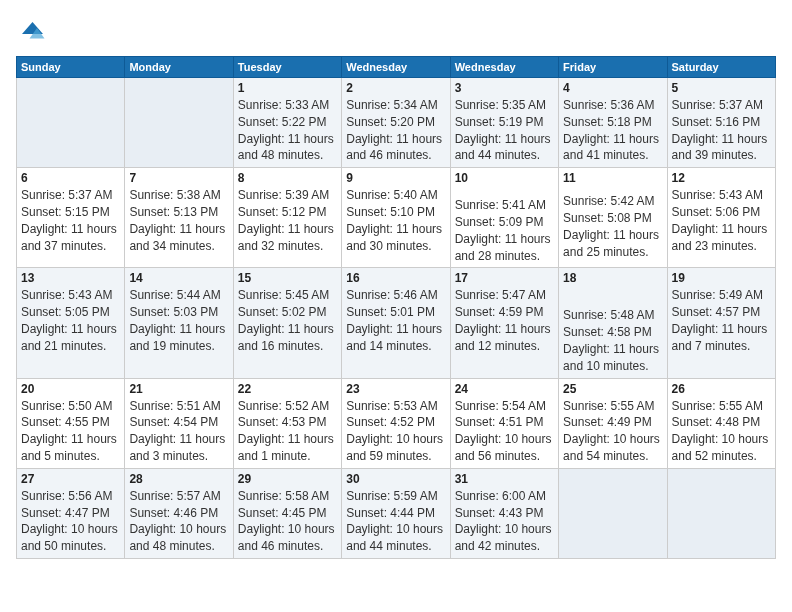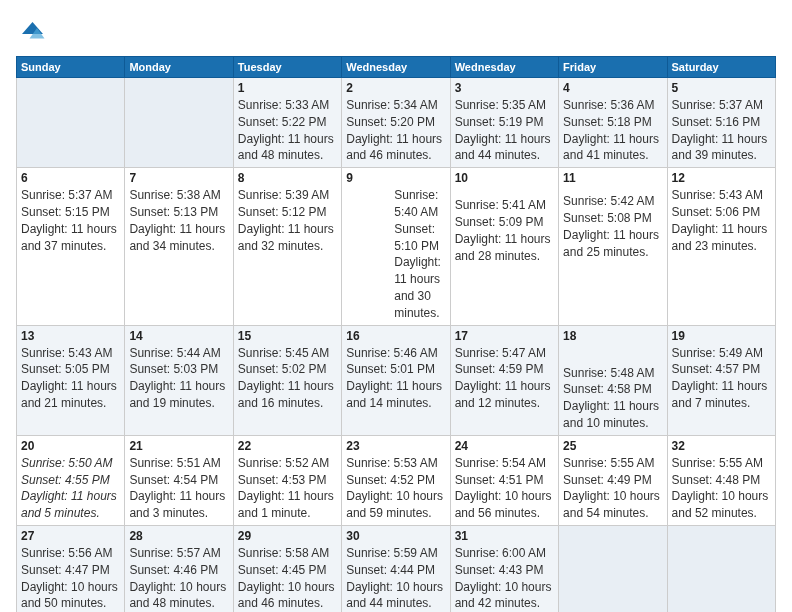--- a/index.html
+++ b/index.html
@@ -187,21 +187,21 @@
 Daylight: 11 hours and 34 minutes.</div>
           </td>
           <td>
             <span class="day-num">8</span>
             <div class="day-info" style="white-space: pre-line;">Sunrise: 5:39 AM
 Sunset: 5:12 PM
 Daylight: 11 hours and 32 minutes.</div>
           </td>
           <td>
             <span class="day-num">9</span>
-            <div class="day-info" style="white-space: pre-line; margin-left: 48px;">Sunrise: 5:40 AM
+            <div class="day-info" style="white-space: pre-line;">Sunrise: 5:40 AM
 Sunset: 5:10 PM
 Daylight: 11 hours and 30 minutes.</div>
           </td>
           <td>
             <span class="day-num">10</span>
             <div class="day-info" style="white-space: pre-line; margin-top: 12px;">Sunrise: 5:41 AM
 Sunset: 5:09 PM
 Daylight: 11 hours and 28 minutes.</div>
           </td>
           <td>
@@ -257,21 +257,21 @@
           <td>
             <span class="day-num">19</span>
             <div class="day-info" style="white-space: pre-line;">Sunrise: 5:49 AM
 Sunset: 4:57 PM
 Daylight: 11 hours and 7 minutes.</div>
           </td>
         </tr>
         <tr>
           <td>
             <span class="day-num">20</span>
-            <div class="day-info" style="white-space: pre-line; font-style: italic;">Sunrise: 5:50 AM
+            <div class="day-info" style="white-space: pre-line;">Sunrise: 5:50 AM
 Sunset: 4:55 PM
 Daylight: 11 hours and 5 minutes.</div>
           </td>
           <td>
             <span class="day-num">21</span>
             <div class="day-info" style="white-space: pre-line;">Sunrise: 5:51 AM
 Sunset: 4:54 PM
 Daylight: 11 hours and 3 minutes.</div>
           </td>
           <td>
@@ -292,21 +292,21 @@
 Sunset: 4:51 PM
 Daylight: 10 hours and 56 minutes.</div>
           </td>
           <td>
             <span class="day-num">25</span>
             <div class="day-info" style="white-space: pre-line;">Sunrise: 5:55 AM
 Sunset: 4:49 PM
 Daylight: 10 hours and 54 minutes.</div>
           </td>
           <td>
-            <span class="day-num">32</span>
+            <span class="day-num">26</span>
             <div class="day-info" style="white-space: pre-line;">Sunrise: 5:55 AM
 Sunset: 4:48 PM
 Daylight: 10 hours and 52 minutes.</div>
           </td>
         </tr>
         <tr class="row-shade">
           <td>
             <span class="day-num">27</span>
             <div class="day-info" style="white-space: pre-line;">Sunrise: 5:56 AM
 Sunset: 4:47 PM

